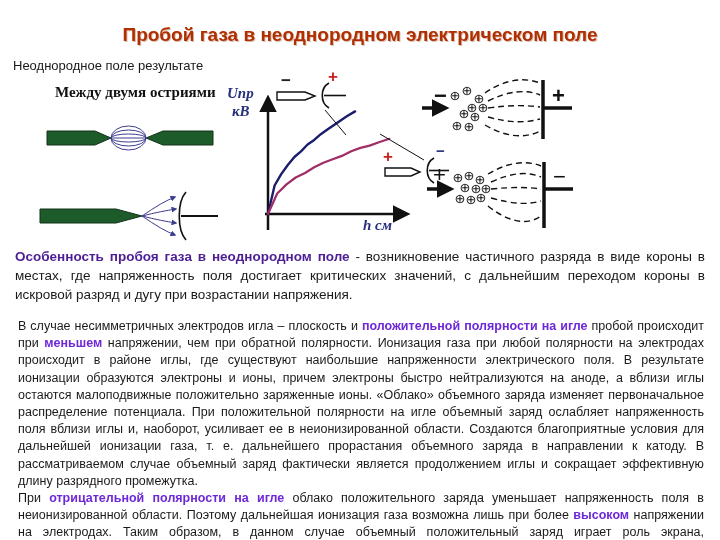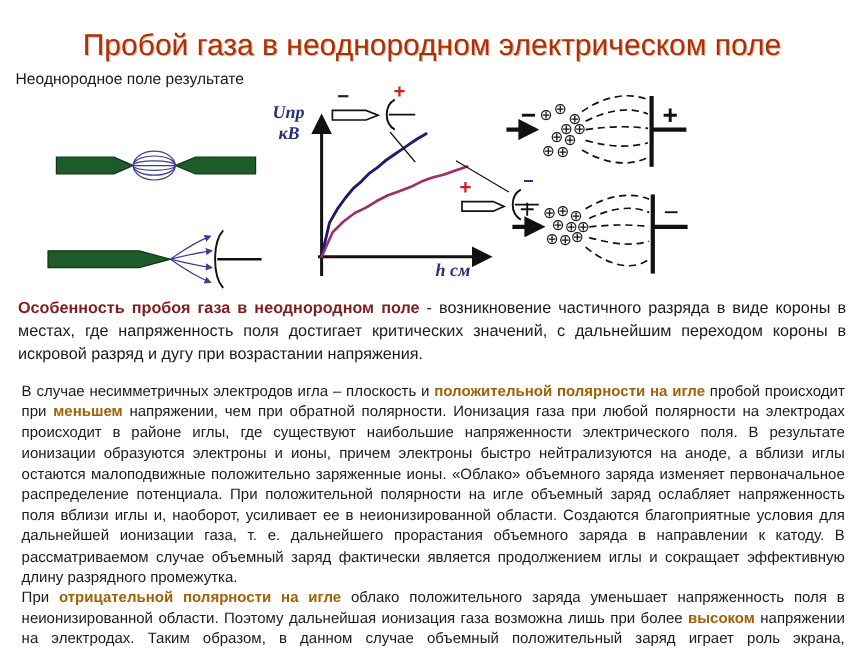--- a/index.html
+++ b/index.html
@@ -3,59 +3,60 @@
 <meta charset="utf-8">
 <style>
   html,body{margin:0;padding:0;background:#888;}
   #slide{
     position:relative; width:720px; height:540px; background:#ffffff;
     font-family:"Liberation Sans", sans-serif; color:#1a1a1a; overflow:hidden;
   }
   .abs{position:absolute;}
   #title{
     top:24px; left:0; width:720px; text-align:center;
-    font-size:25px; font-weight:normal; color:#b02f00;
+    font-size:19px; font-weight:bold; color:#b02f00;
     text-shadow:1px 1px 0 rgba(130,40,0,0.30);
   }
   #intro{ top:58px; left:13px; font-size:13px; }
   .diagram-label{
     font-family:"Liberation Serif", serif; font-weight:bold;
     font-size:15px; line-height:18px; color:#111;
   }
   #label-two-points{ top:83px; left:55px; }
   #label-point-plane{ top:162px; left:40px; }
   #feature-para{
     top:247px; left:15px; width:690px;
     font-size:13.5px; line-height:19px; text-align:justify;
   }
-  #feature-para .em{ color:#7f1d1d; font-weight:bold; }
+  #feature-para .em{ color:#4c1d95; font-weight:bold; }
   #body-text{
     top:318px; left:18px; width:686px;
     font-size:12.5px; line-height:17.2px; text-align:justify;
   }
   #body-text p{ margin:0; }
-  .em{ color:#a16207; font-weight:bold; }
+  .em{ color:#6d28d9; font-weight:bold; }
   svg text{ font-family:"Liberation Serif", serif; }
   .axis-label{ fill:#27307d; font-style:italic; font-weight:bold; font-size:15px; }
   .sign-red{ fill:#cc2020; font-weight:bold; font-size:17px; font-family:"Liberation Sans",sans-serif; }
   .sign-dark{ fill:#222; font-weight:bold; font-size:17px; font-family:"Liberation Sans",sans-serif; }
   .sign-navy{ fill:#27307d; font-weight:bold; font-size:15px; font-family:"Liberation Sans",sans-serif; }
   .sign-big{ font-size:22px; font-weight:bold; fill:#111; font-family:"Liberation Sans",sans-serif; }
   .sign-thin{ font-size:22px; fill:#111; font-family:"Liberation Sans",sans-serif; }
   .ion{ font-size:13px; fill:#111; font-family:"DejaVu Sans",sans-serif; }
 </style>
 </head>
 <body>
 
 <div id="slide">
 
   <div id="title" class="abs">Пробой газа в неоднородном электрическом поле</div>
 
   <div id="intro" class="abs">Неоднородное поле результате</div>
 
+  <div id="label-two-points" class="abs diagram-label">Между двумя остриями</div>
 
   <svg class="abs" style="top:112px;left:45px;" width="170" height="55" viewBox="0 0 170 55">
     <polygon points="2,19 50,19 66,26 50,33 2,33" fill="#1e5b2a" stroke="#123318" stroke-width="1"></polygon>
     <polygon points="168,19 118,19 101,26 118,33 168,33" fill="#1e5b2a" stroke="#123318" stroke-width="1"></polygon>
     <g stroke="#3d3d92" stroke-width="1" fill="none">
       <line x1="66" y1="26" x2="101" y2="26"></line>
       <ellipse cx="83.5" cy="26" rx="17.5" ry="4"></ellipse>
       <ellipse cx="83.5" cy="26" rx="17.5" ry="8"></ellipse>
       <ellipse cx="83.5" cy="26" rx="17.5" ry="12"></ellipse>
     </g>

